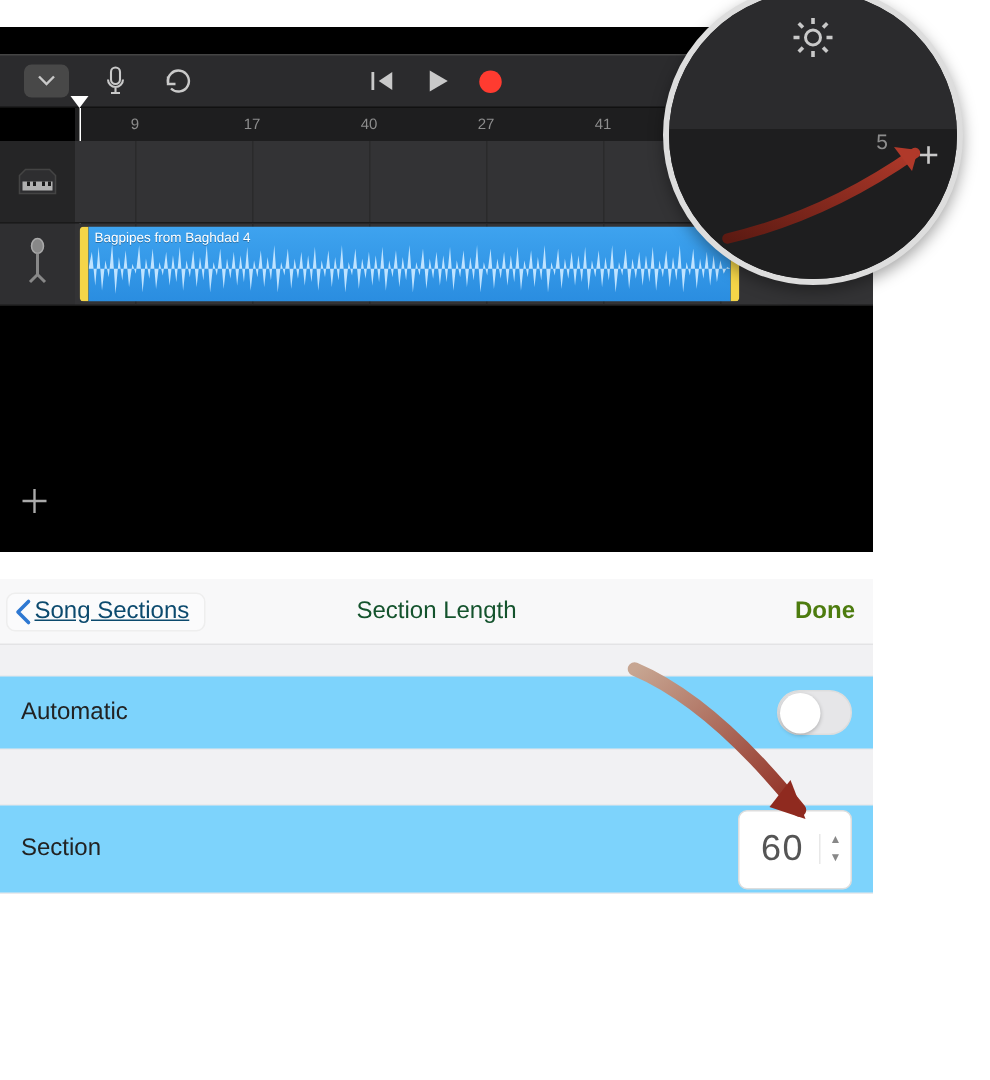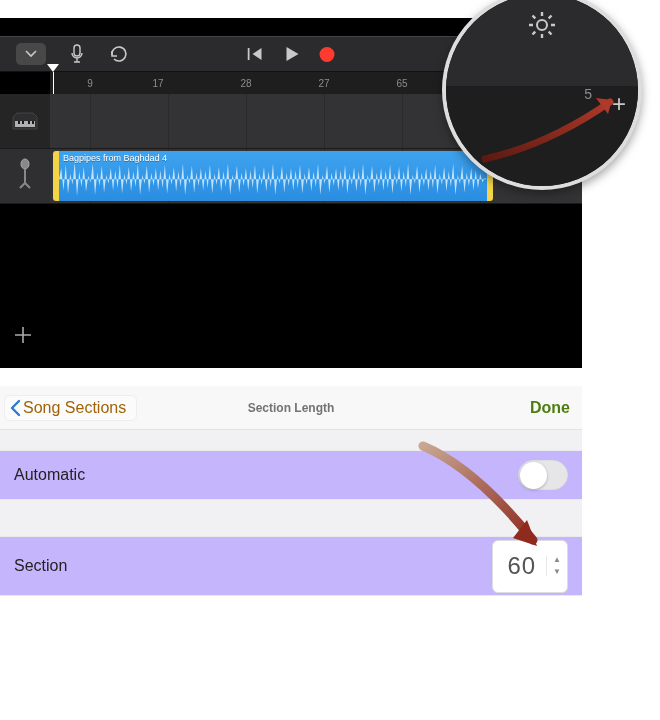--- a/index.html
+++ b/index.html
@@ -48,26 +48,26 @@
     .lens-top { position: absolute; top: 0; left: 0; right: 0; height: 48%; background: #2b2b2d; display: flex; align-items: center; justify-content: center; }
     .lens-bot { position: absolute; bottom: 0; left: 0; right: 0; height: 52%; background: #1e1e1f; }
     .lens-gear { position: absolute; top: 16px; left: 50%; transform: translateX(-50%); color: #c9c9c9; }
     .lens-num { position: absolute; top: 48%; right: 46px; color: #8d8d8d; font-size: 14px; }
     .lens-plus { position: absolute; top: 50%; right: 12px; color: #c9c9c9; font-size: 24px; font-weight: 200; }
     .lens-arrow { position: absolute; top: 90px; left: 34px; }
 
     
     .panel { position: absolute; top: 386px; left: 0; width: 582px; background: #f1f1f3; }
     .navbar { height: 44px; background: #f8f8f9; border-bottom: 1px solid #e3e3e5; display: flex; align-items: center; position: relative; }
-    .back { position: absolute; left: 4px; display: flex; align-items: center; color: #a16207; font-size: 16px; background: #fbfbfc; border: 1px solid #eee; border-radius: 6px; padding: 3px 10px 3px 4px; }
+    .back { position: absolute; left: 4px; display: flex; align-items: center; color: #0c4a6e; font-size: 16px; background: #fbfbfc; border: 1px solid #eee; border-radius: 6px; padding: 3px 10px 3px 4px; text-decoration: underline; }
     .back svg { margin-right: 2px; }
-    .nav-title { margin: 0 auto; font-size: 12px; font-weight: 700; color: #737373; }
+    .nav-title { margin: 0 auto; font-size: 16px; font-weight: 400; color: #14532d; }
     .done { position: absolute; right: 12px; color: #4d7c0f; font-size: 16px; font-weight: 600; }
 
-    .row { height: 50px; background: #c4b5fd; border-top: 1px solid #eaeaec; border-bottom: 1px solid #eaeaec; display: flex; align-items: center; padding: 0 14px; }
+    .row { height: 50px; background: #7dd3fc; border-top: 1px solid #eaeaec; border-bottom: 1px solid #eaeaec; display: flex; align-items: center; padding: 0 14px; }
     .row-label { font-size: 16px; color: #222; }
     .sep-gap { height: 20px; }
     .tall-gap { height: 36px; }
 
     .switch { margin-left: auto; width: 50px; height: 30px; background: #e6e6e8; border-radius: 15px; position: relative; border: 1px solid #ddd; }
     .switch::after { content:''; position:absolute; width:27px; height:27px; background:#fff; border-radius:50%; top:0.5px; left:1px; box-shadow: 0 1px 3px rgba(0,0,0,.25); }
 
     .stepper-box { margin-left: auto; border: 1px solid #ddd; border-radius: 6px; height: 53px; display: flex; align-items: center; background: #fff; }
     .stepper-val { font-size: 24px; color: #555; padding: 0 10px 0 14px; letter-spacing: 1px; }
     .stepper-arrows { border-left: 1px solid #e8e8e8; padding: 0 6px; display: flex; flex-direction: column; gap: 4px; color: #888; }
@@ -124,24 +124,24 @@
       <span class="ticon">
         <svg width="16" height="20" viewBox="0 0 16 20">
             <path d="M4 18 L8 2 L12 18 Z M8 2 L11 10" stroke="#c9c9c9" stroke-width="1.3" fill="none"></path>
           </svg>
       </span>
     </div>
   </div>
 
   <div class="ruler">
     <span style="left:40px">9</span>
-    <span style="left:108px">17</span>
-    <span style="left:196px">28</span>
+    <span style="left:118px">17</span>
+    <span style="left:196px">40</span>
     <span style="left:274px">27</span>
-    <span style="left:352px">65</span>
+    <span style="left:352px">41</span>
     <span style="left:430px">49</span>
   </div>
 
   <div class="playhead"></div>
 
   <div class="tracks">
     <div class="track">
       <div class="track-head">
         <span class="piano">
           <svg viewBox="0 0 28 24" width="28" height="24">

